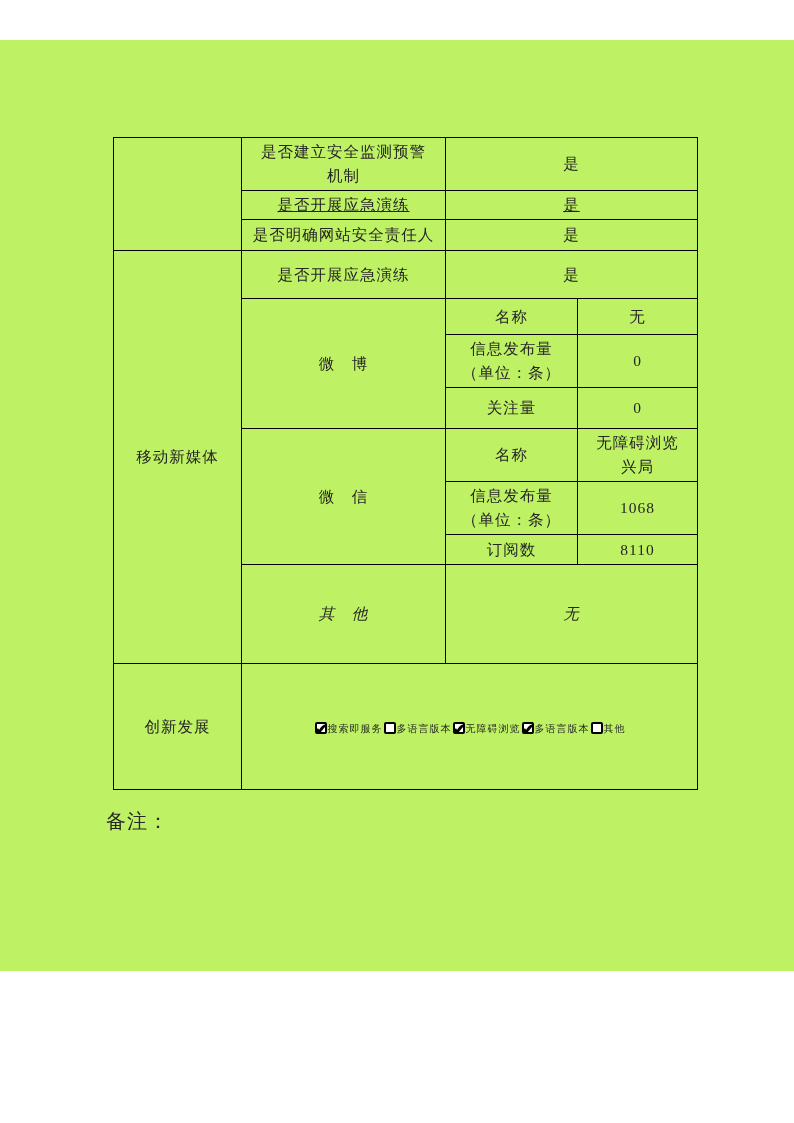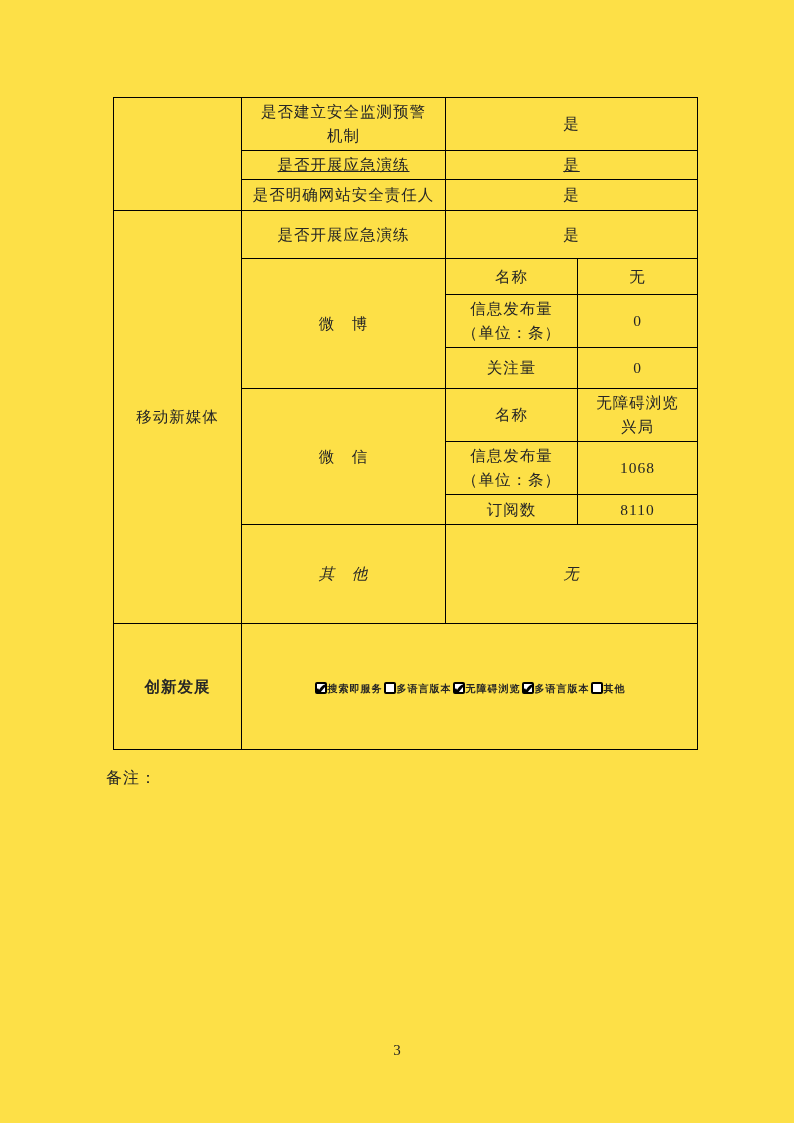--- a/index.html
+++ b/index.html
@@ -1,23 +1,24 @@
 <!DOCTYPE html>
 <html><head>
 <meta charset="utf-8">
 <style>
   * { margin:0; padding:0; box-sizing:border-box; }
   html,body { background:#fff; }
   .page {
     position:relative;
-    width:794px; height:1123px;
-    background:#fde047;
+    width:794px; height:931px;
+    background:#bef264;
     font-family:"Liberation Serif","DejaVu Serif",serif;
     color:#262626;
     overflow:hidden;
+    margin-top:40px;
   }
   table.report-table {
     position:absolute; left:113px; top:97px;
     width:584px;
     border-collapse:collapse;
     table-layout:fixed;
   }
   td {
     border:1px solid #000;
     text-align:center;
@@ -32,21 +33,21 @@
   tr.r2 { height:29px;text-decoration:underline; }
   tr.r3 { height:31px; }
   tr.r4 { height:48px; }
   tr.r5 { height:36px; }
   tr.r6 { height:50px; }
   tr.r7 { height:41px; }
   tr.r8 { height:47px; }
   tr.r9 { height:51px; }
   tr.r10 { height:30px; }
   tr.r11 { height:99px;font-style:italic; }
-  tr.r12 { height:126px;font-weight:bold; }
+  tr.r12 { height:126px; }
   td.options-cell { white-space:nowrap; padding:0 4px; }
   .cb {
     display:inline-block;
     width:12px; height:12px;
     border:2.5px solid #000;
     border-radius:2px;
     position:relative;
     vertical-align:-2px;
     margin:0 1px;
     background:#fff;
@@ -56,21 +57,21 @@
     position:absolute;
     left:-2px; top:-6px;
     font-size:16px;
     font-weight:bold;
     color:#000;
     letter-spacing:0;
   }
   .cb-label { font-size:10px; letter-spacing:1px; }
   .remarks {
     position:absolute; left:106px; top:768px;
-    font-size:16px; letter-spacing:1px;
+    font-size:20px; letter-spacing:1px;
   }
   .page-number {
     position:absolute; left:0; top:1042px;
     width:100%; text-align:center;
     font-size:15px;
   }
 </style>
 </head>
 <body>
 

